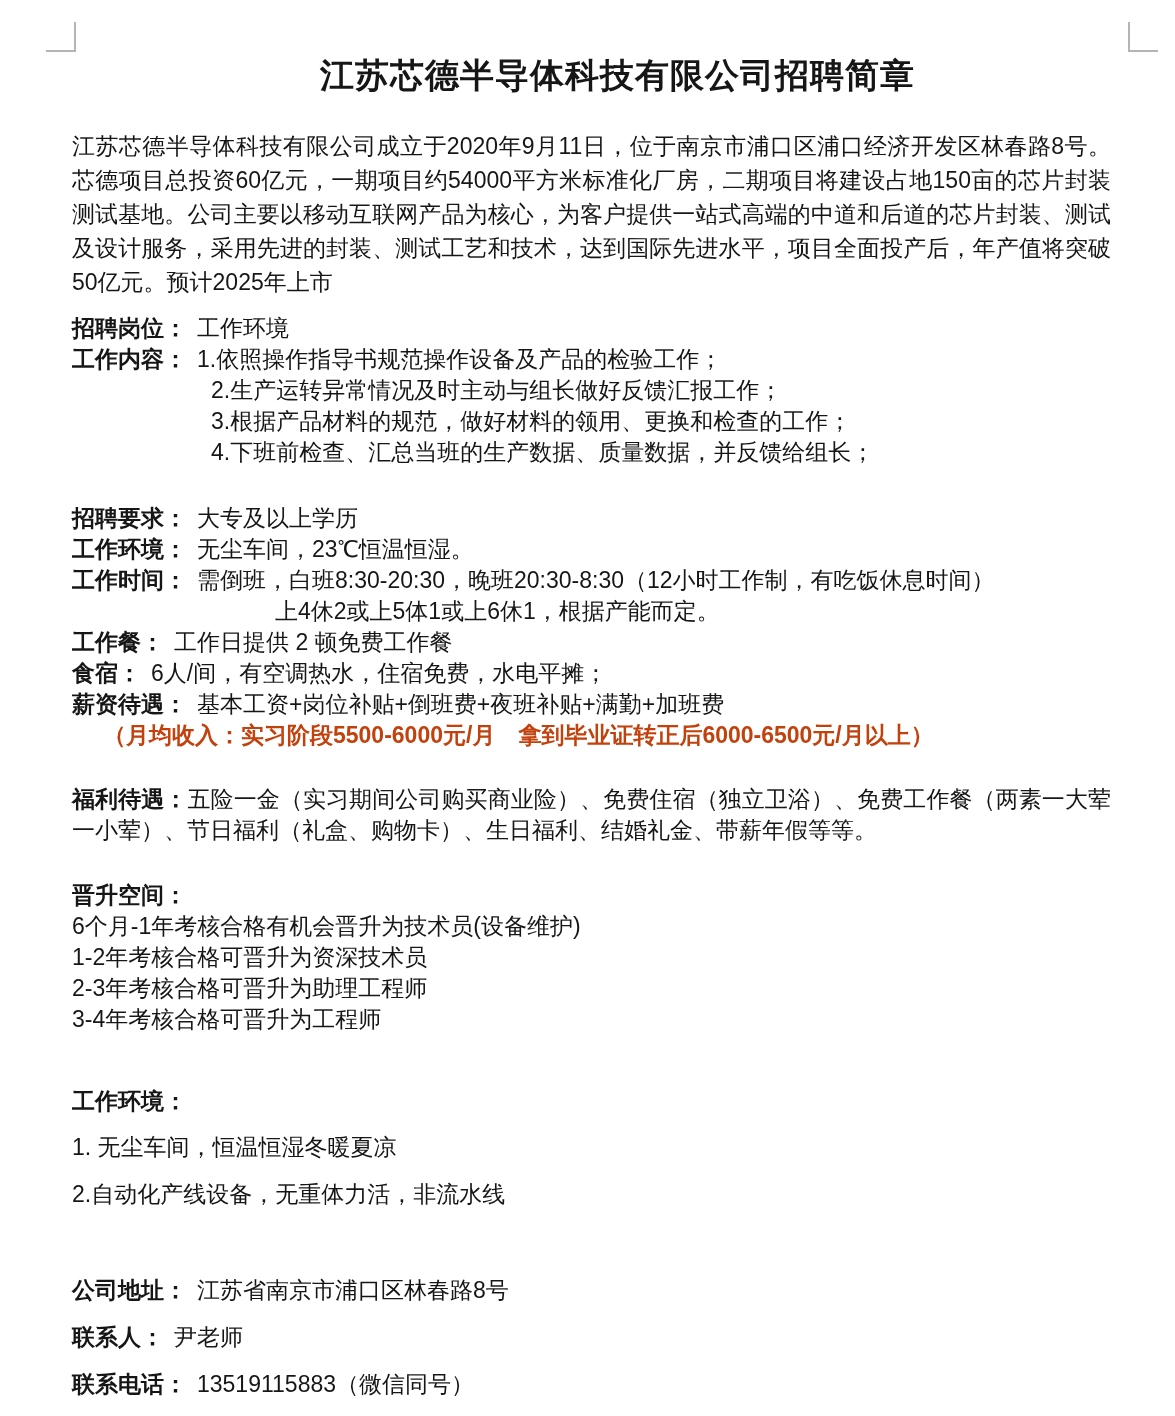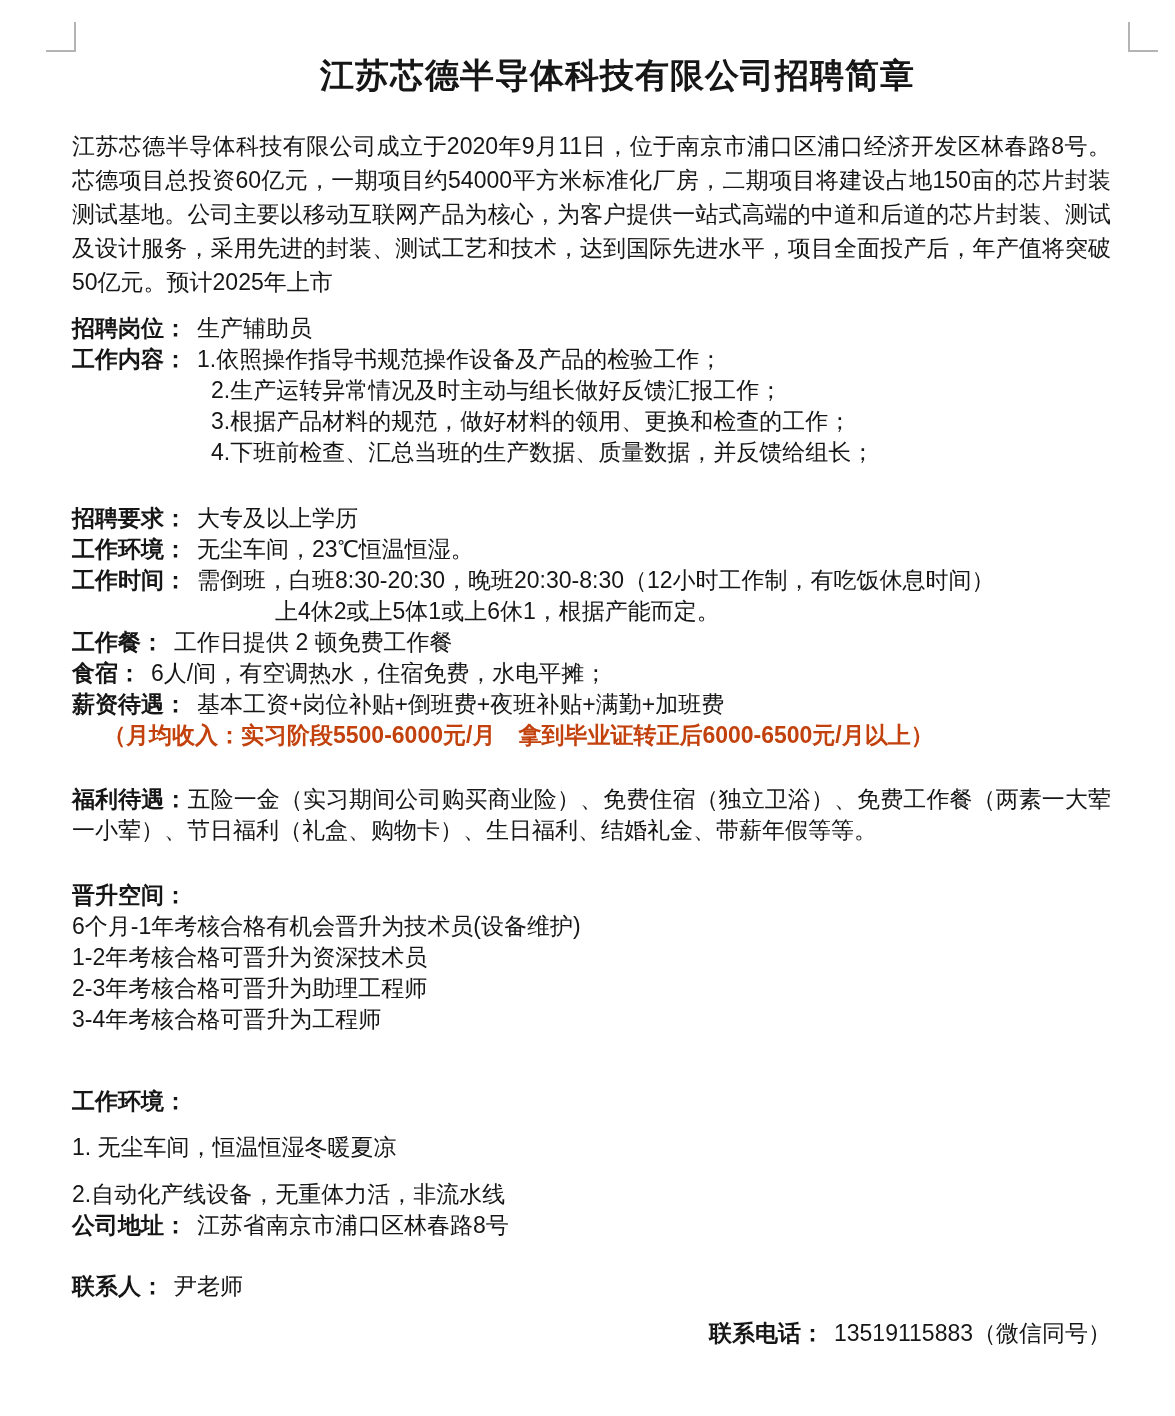--- a/index.html
+++ b/index.html
@@ -66,38 +66,38 @@
     color: #c2410c;
   }
   .benefits {
     margin: 33px 0 0 0;
     text-align: justify;
   }
   .promotion { margin-top: 34px; }
   .env2 { margin-top: 51px; }
   .env2-item1 { margin-top: 15px; }
   .env2-item2 { margin-top: 16px; }
-  .address-row { }
-  .contact-row { margin-top: 30px; font-family: Liberation Serif, serif; }
-  .phone-row { margin-top: 16px; text-align: right; }
+  .address-row { margin-top: 65px; }
+  .contact-row { margin-top: 16px; font-family: Liberation Serif, serif; }
+  .phone-row { margin-top: 16px; }
 </style>
 </head>
 <body>
 
 <div class="crop-mark tl"></div>
 <div class="crop-mark tr"></div>
 
 <div class="content">
 
   <h1 class="doc-title">江苏芯德半导体科技有限公司招聘简章</h1>
 
   <p class="intro">江苏芯德半导体科技有限公司成立于2020年9月11日，位于南京市浦口区浦口经济开发区林春路8号。芯德项目总投资60亿元，一期项目约54000平方米标准化厂房，二期项目将建设占地150亩的芯片封装测试基地。公司主要以移动互联网产品为核心，为客户提供一站式高端的中道和后道的芯片封装、测试及设计服务，采用先进的封装、测试工艺和技术，达到国际先进水平，项目全面投产后，年产值将突破50亿元。预计2025年上市</p>
 
   <div class="row row-position">
-    <span class="lbl">招聘岗位：</span><span class="val">生产辅助员</span>
+    <span class="lbl">招聘岗位：</span><span class="val">工作环境</span>
   </div>
 
   <div>
     <div class="row">
       <span class="lbl">工作内容：</span><span class="val duty-item1">1.依照操作指导书规范操作设备及产品的检验工作；</span>
     </div>
     <div class="row duty-item">2.生产运转异常情况及时主动与组长做好反馈汇报工作；</div>
     <div class="row duty-item">3.根据产品材料的规范，做好材料的领用、更换和检查的工作；</div>
     <div class="row duty-item">4.下班前检查、汇总当班的生产数据、质量数据，并反馈给组长；</div>
   </div>

